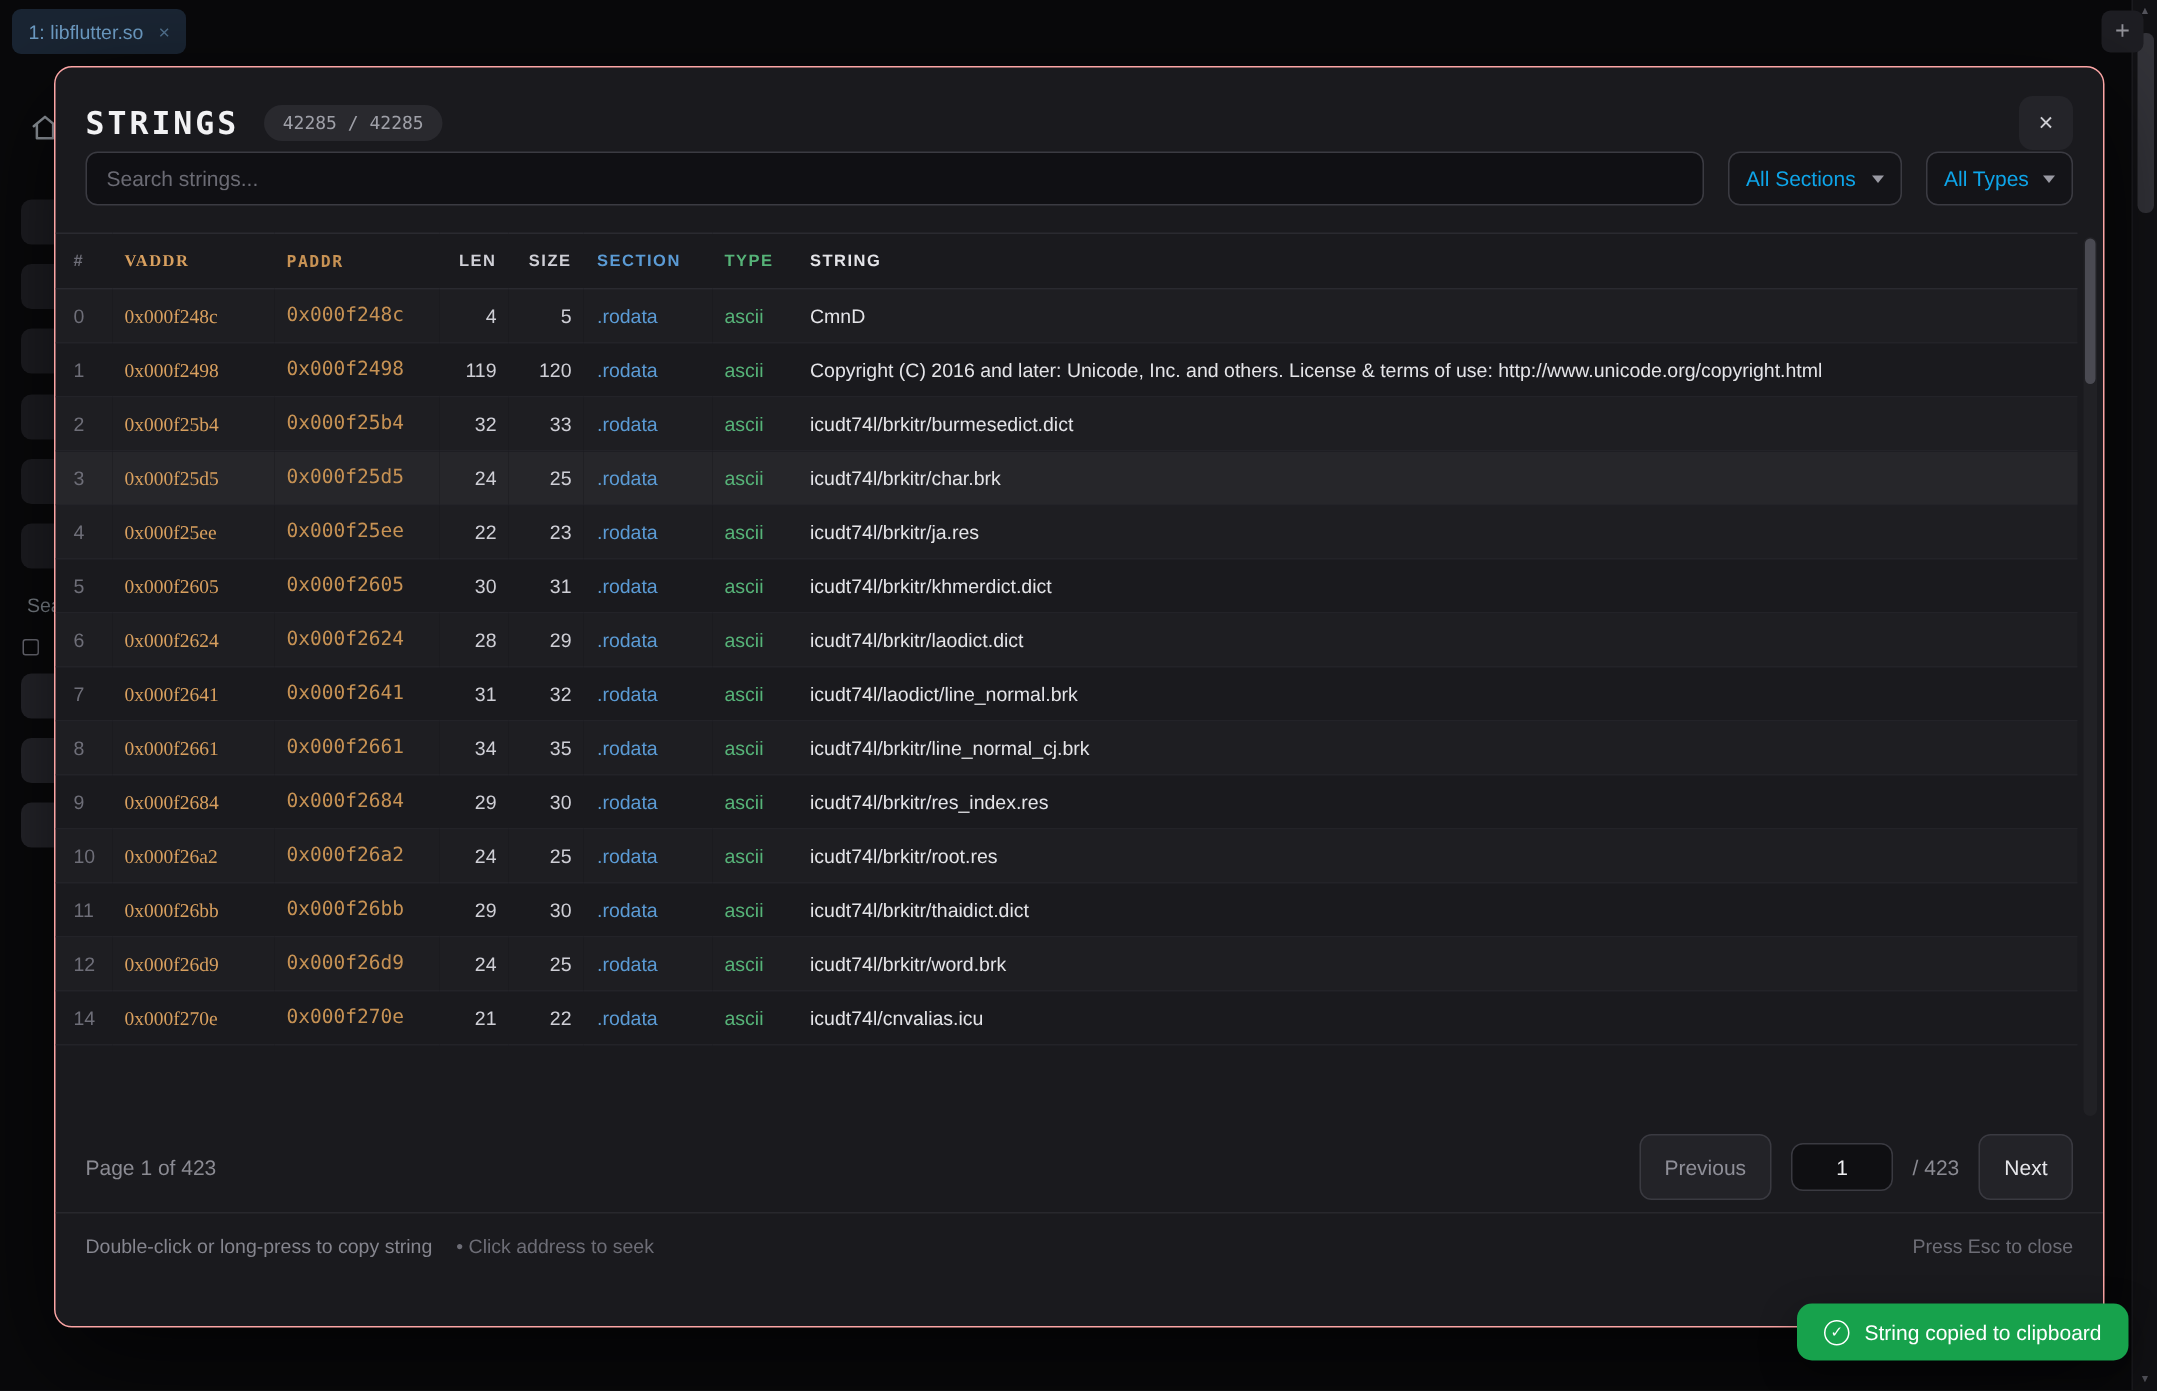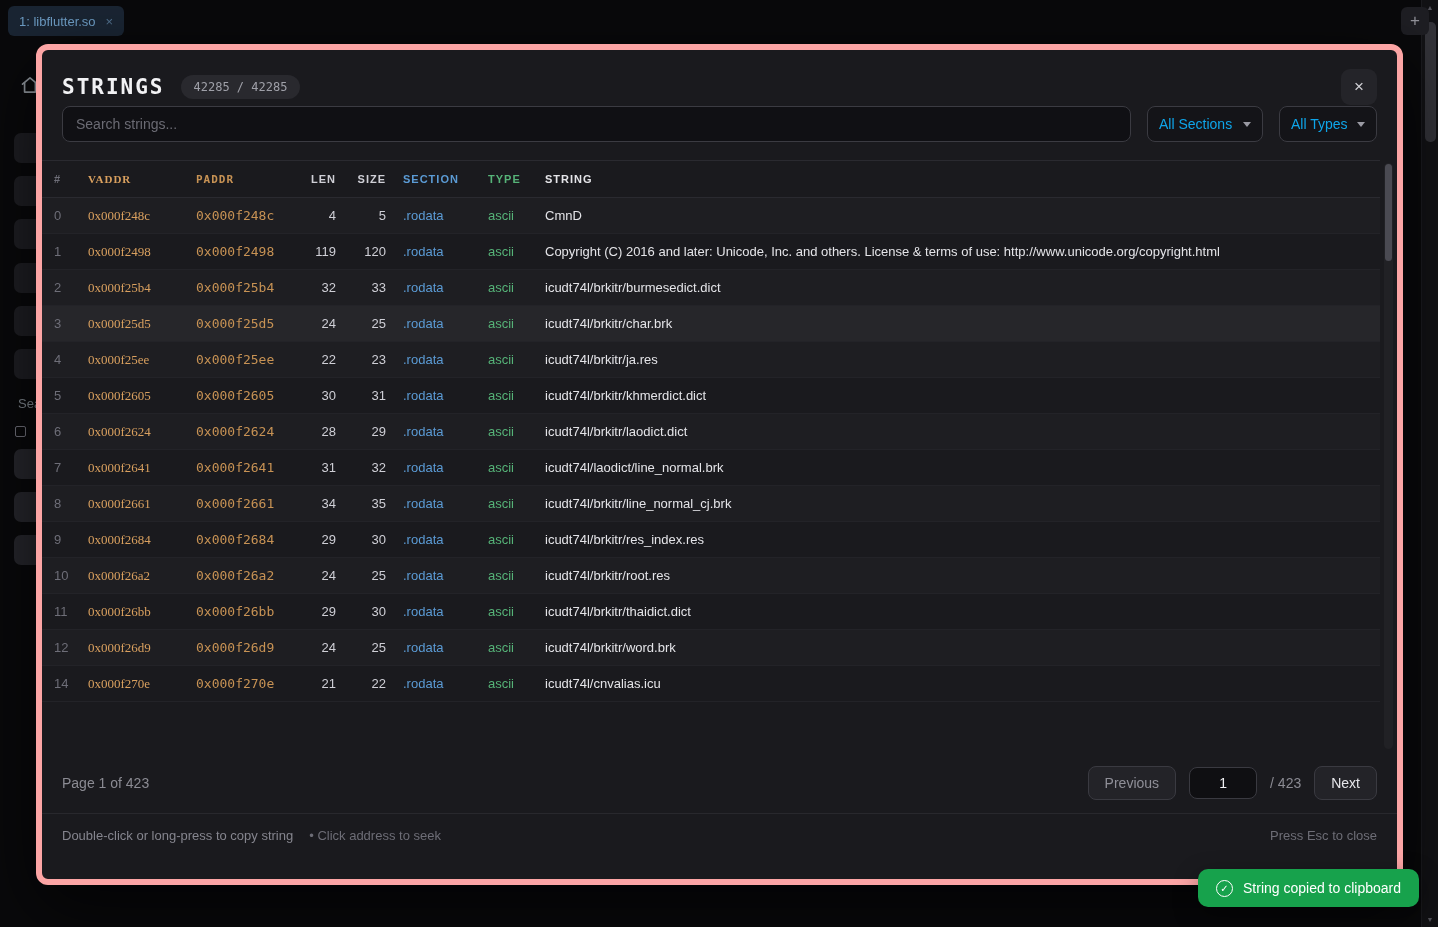--- a/index.html
+++ b/index.html
@@ -22,21 +22,21 @@
 
   
   .page-scrollbar{position:absolute;right:0;top:0;width:17px;height:100%;background:#121215;border-left:1px solid #1b1b1f;z-index:1;}
   .ps-arrow{position:absolute;left:0;width:100%;text-align:center;font-size:7px;color:#54545c;}
   .ps-up{top:4px;}
   .ps-down{bottom:4px;}
   .ps-thumb{position:absolute;left:3px;top:22px;width:11px;height:120px;background:#333339;border-radius:5px;cursor:pointer;}
 
   
   .modal{position:absolute;left:36px;top:44px;width:1367px;height:841px;background:#1a1a1e;
-    border:6px solid #fca5a5;border-radius:12px;box-shadow:0 24px 70px rgba(0,0,0,.65);z-index:10;
+    border:1px solid #fca5a5;border-radius:12px;box-shadow:0 24px 70px rgba(0,0,0,.65);z-index:10;
     display:flex;flex-direction:column;overflow:hidden;}
   .modal-header{display:flex;align-items:center;padding:18px 20px 0;height:56px;flex:none;}
   .modal-title{font-family:"DejaVu Sans Mono",monospace;font-size:21px;font-weight:bold;letter-spacing:2px;color:#f2f2f4;line-height:38px;}
   .count-badge{font-family:"DejaVu Sans Mono",monospace;font-size:12px;background:#29292e;color:#9fa0a8;
     padding:5px 13px;border-radius:999px;margin-left:16px;}
   .close-btn{margin-left:auto;width:36px;height:36px;border-radius:9px;background:#242429;color:#d0d0d5;
     font-size:17px;display:flex;align-items:center;justify-content:center;cursor:pointer;}
 
   .controls{display:flex;gap:16px;padding:0 20px;height:36px;flex:none;}
   .search-input{flex:1;height:36px;background:#101014;border:1px solid #3b3b42;border-radius:8px;
@@ -64,21 +64,21 @@
   .col-type{width:57px;color:#56b378;}
   .col-string{color:#e4e4e8;}
   td.col-vaddr,td.col-paddr{cursor:pointer;}
 
   .tbl-scrollbar{position:absolute;right:4px;top:3px;width:9px;height:586px;background:rgba(255,255,255,0.03);border-radius:5px;}
   .tbl-thumb{position:absolute;left:1px;top:1px;width:7px;height:97px;background:#4a4a52;border-radius:4px;cursor:pointer;}
 
   .modal-footer{height:60px;display:flex;align-items:center;padding:0 20px;font-size:14px;flex:none;}
   .page-info{color:#8b8b93;}
   .pager{margin-left:auto;display:flex;align-items:center;gap:13px;}
-  .btn{height:34px;padding:12px 16px;border-radius:8px;background:#232328;border:1px solid #3a3a41;
+  .btn{height:44px;padding:12px 16px;border-radius:8px;background:#232328;border:1px solid #3a3a41;
     font-size:14px;display:flex;align-items:center;cursor:pointer;}
   .btn-prev{color:#8f8f98;}
   .btn-next{color:#e6e6ea;}
   .page-input{width:68px;height:32px;border-radius:8px;background:#0f0f12;border:1px solid #3a3a41;
     color:#f0f0f3;text-align:center;font-size:14px;font-family:"Liberation Sans",sans-serif;outline:none;}
   .page-total{color:#8b8b93;}
 
   .modal-hints{height:44px;border-top:1px solid #28282d;display:flex;align-items:center;padding:12px 20px;
     font-size:13px;color:#85858e;gap:16px;flex:none;}
   .hint-seek{color:#6d6d76;}

